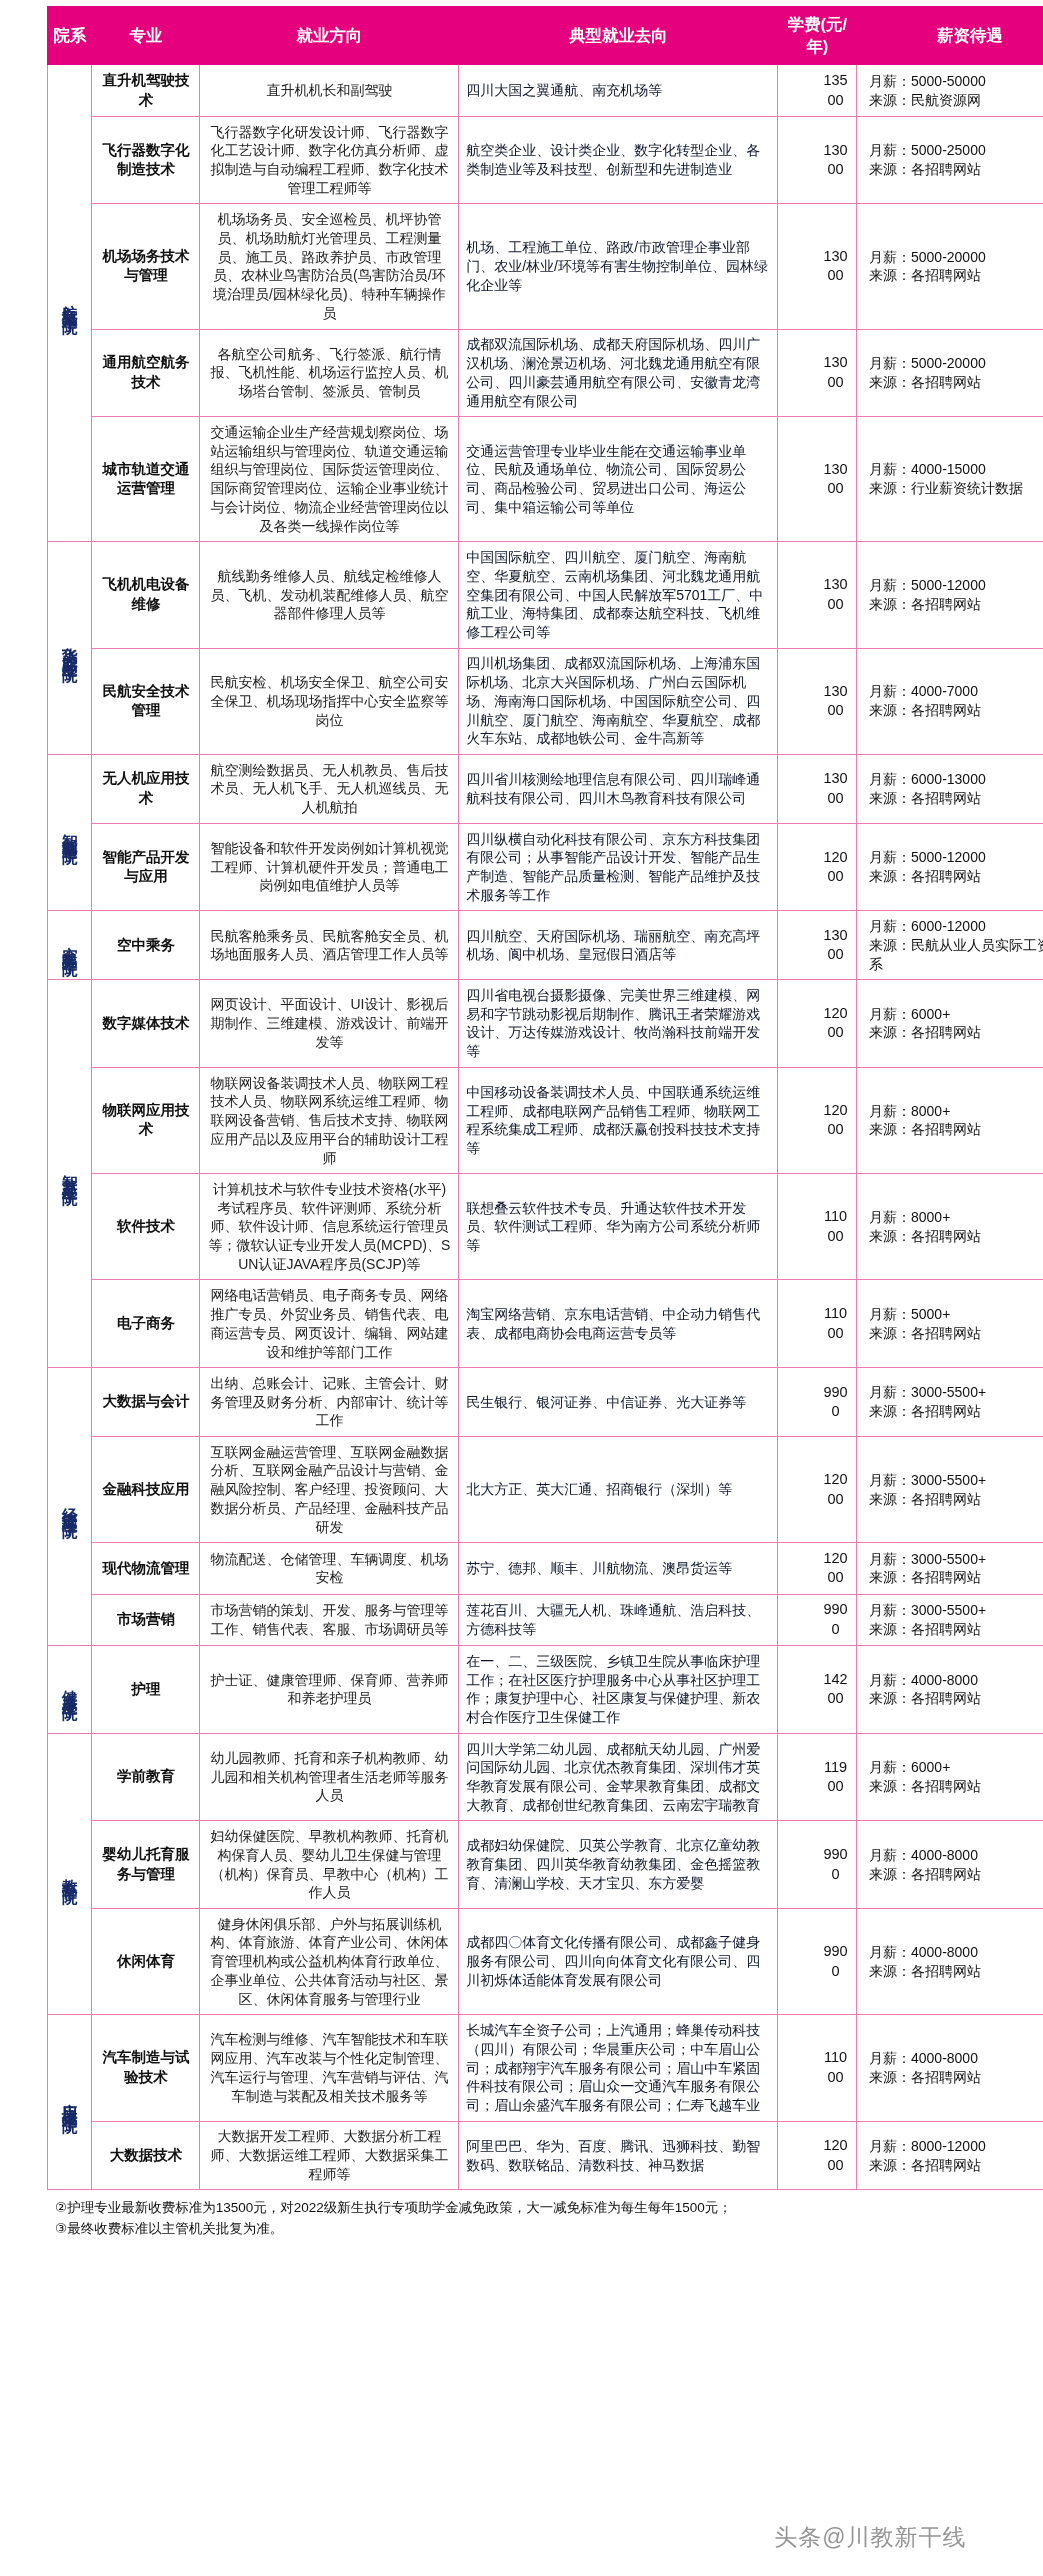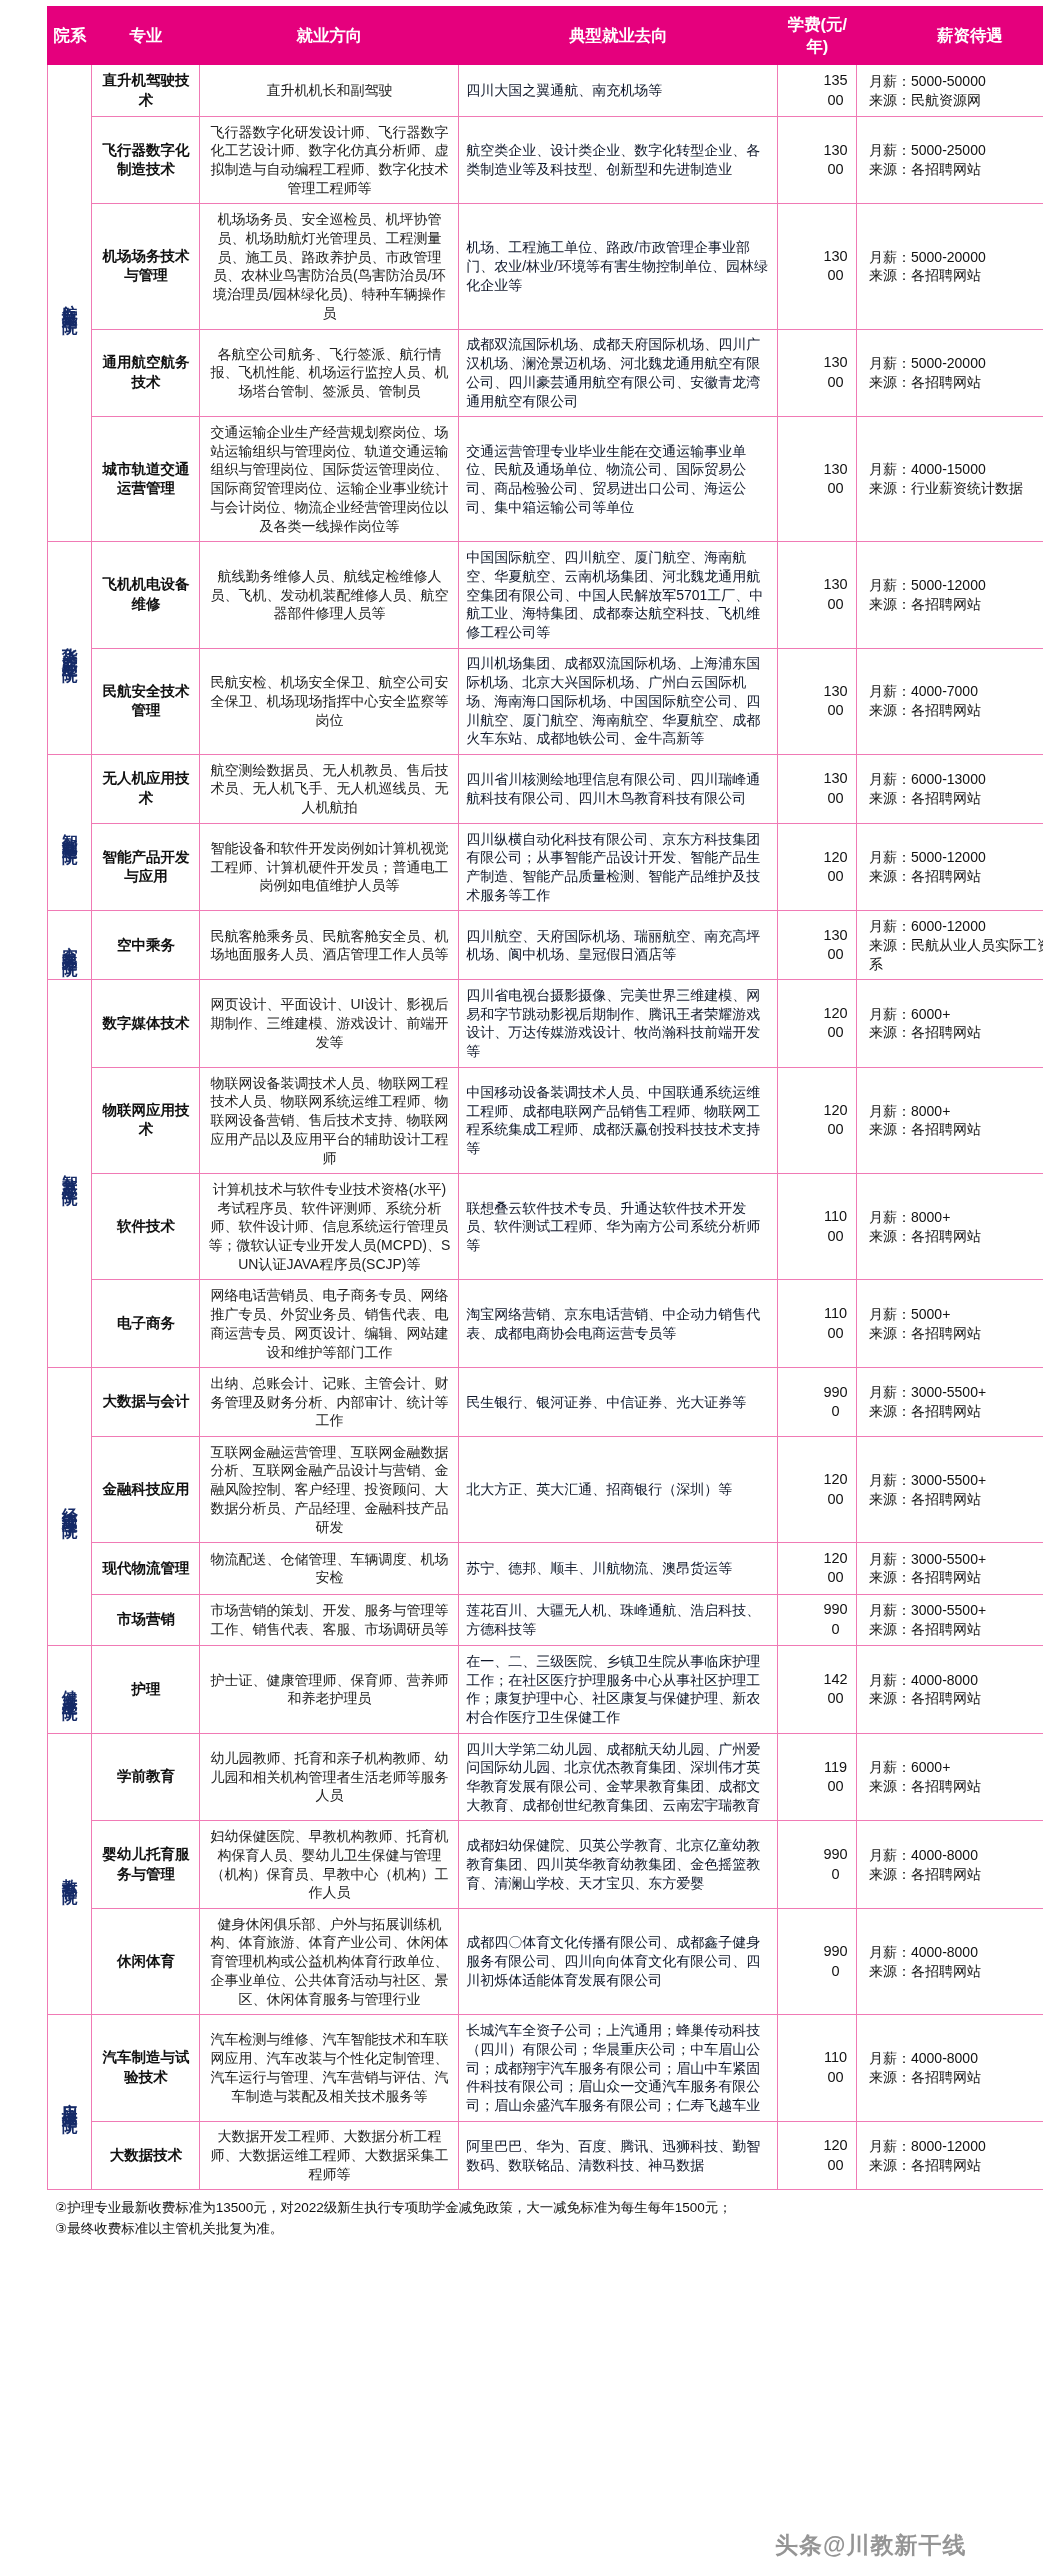--- a/index.html
+++ b/index.html
@@ -93,23 +93,23 @@
     width: 1036px;
     padding: 7.7px 7.7px 0 7.7px;
     font-size: 13.5px;
     color: #111;
     line-height: 1.55;
   }
   .note-line { display: block; }
   .watermark {
     position: absolute;
     right: 33px;
-    bottom: 15px;
+    bottom: 23px;
     font-size: 23px;
-    font-weight: bold;
+    font-weight: normal;
     color: #8a8a8a;
     opacity: 0.9;
     letter-spacing: 1px;
   }
 </style>
 </head>
 <body>
 
 <div class="page">
   <table class="majors-table">

